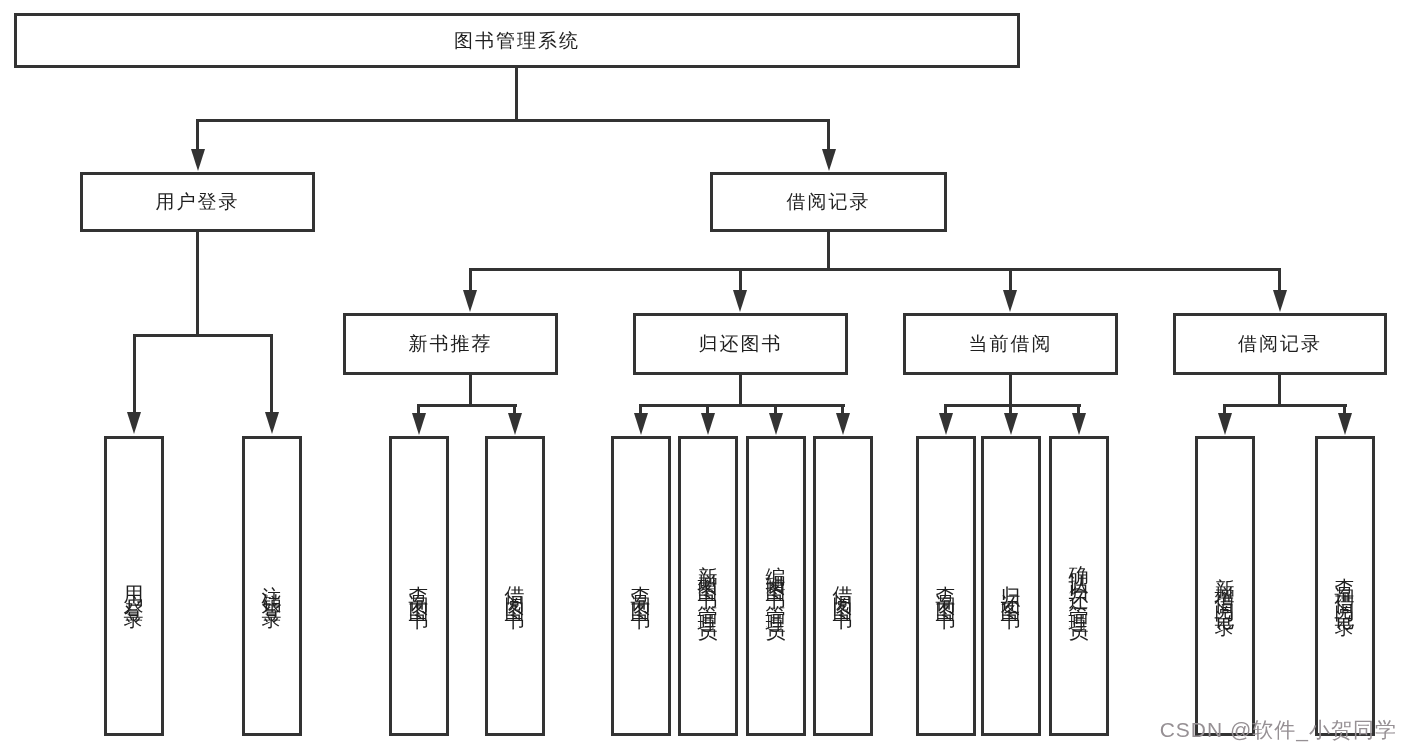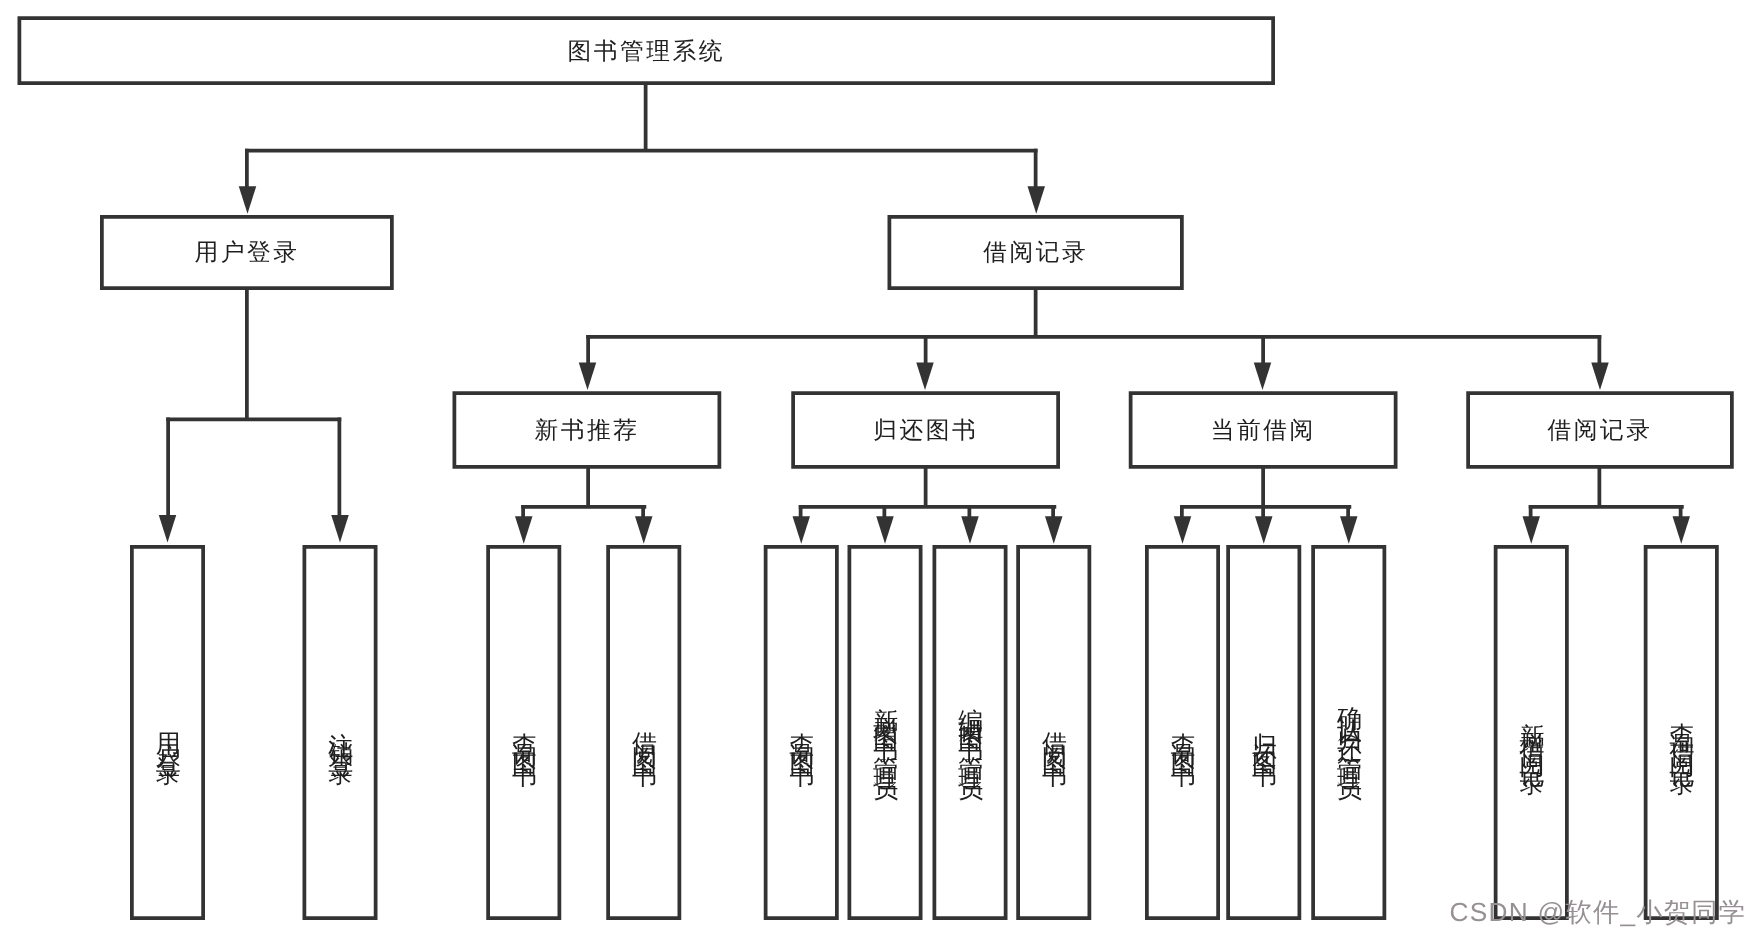--- a/index.html
+++ b/index.html
@@ -39,21 +39,21 @@
     <span class="h-label">图书管理系统</span>
   </div>
 
   <div class="box" style="left:80px;top:172px;width:235px;height:60px;">
     <span class="h-label">用户登录</span>
   </div>
   <div class="box" style="left:710px;top:172px;width:237px;height:60px;">
     <span class="h-label">借阅记录</span>
   </div>
 
-  <div class="box" style="left:362px;top:313px;width:215px;height:62px;">
+  <div class="box" style="left:343px;top:313px;width:215px;height:62px;">
     <span class="h-label">新书推荐</span>
   </div>
   <div class="box" style="left:633px;top:313px;width:215px;height:62px;">
     <span class="h-label">归还图书</span>
   </div>
   <div class="box" style="left:903px;top:313px;width:215px;height:62px;text-align:center;">
     <span class="h-label">当前借阅</span>
   </div>
   <div class="box" style="left:1173px;top:313px;width:214px;height:62px;">
     <span class="h-label">借阅记录</span>

